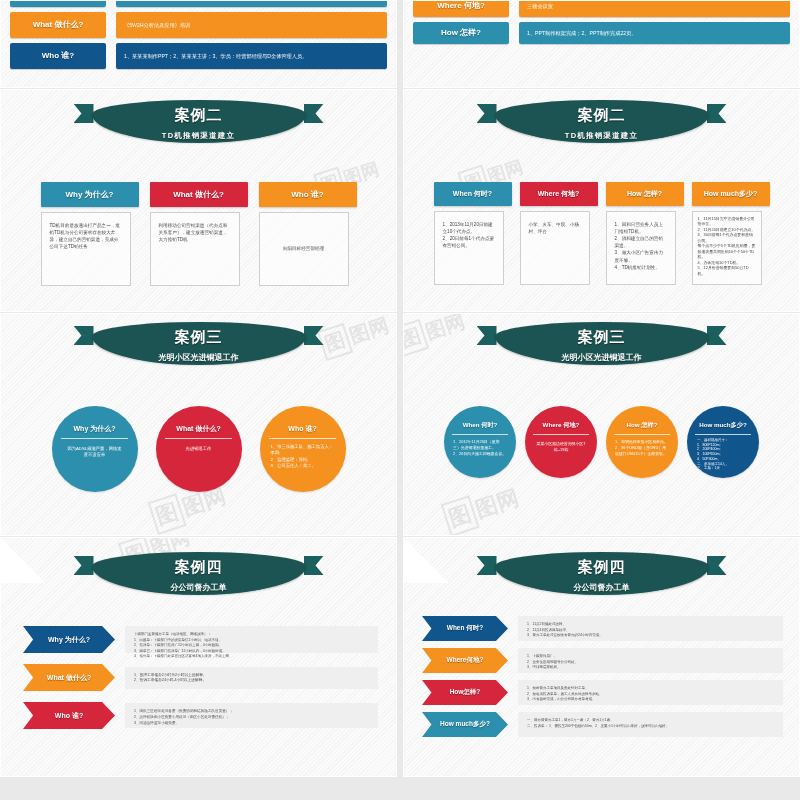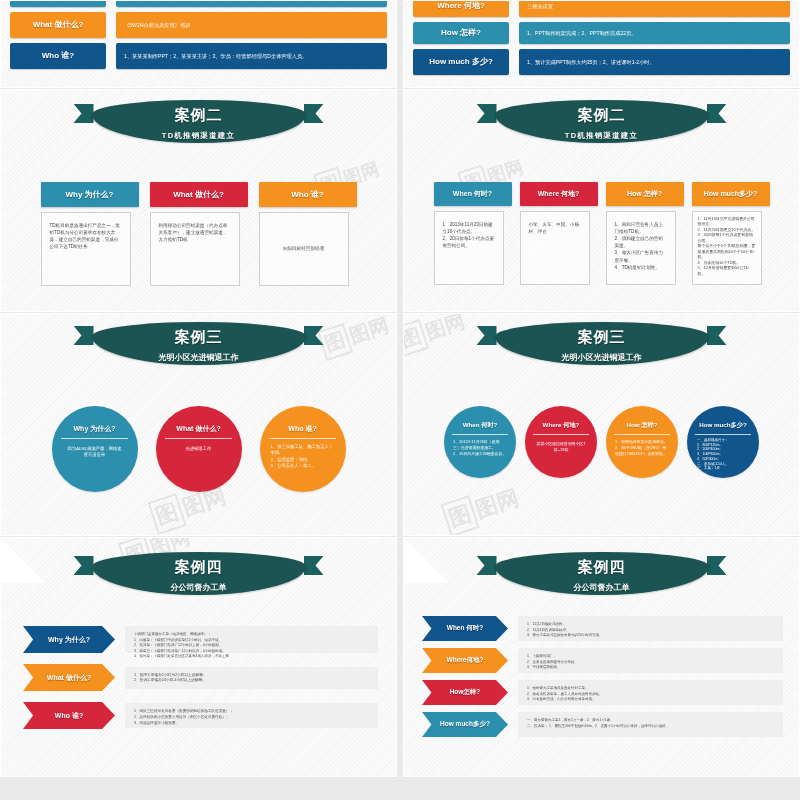--- a/index.html
+++ b/index.html
@@ -166,24 +166,20 @@
     <div class="slide pad" style="padding-top:0;">
       <div class="inner">
         <div class="rowline" style="height:22px;margin-top:-6px;">
           <div class="rowkey" style="background:#f5911e;">Where 何地?</div>
           <div class="rowval" style="background:#f5911e;">三楼会议室</div>
         </div>
         <div class="rowline" style="height:22px;">
           <div class="rowkey" style="background:#2b8fad;">How 怎样?</div>
           <div class="rowval" style="background:#2b8fad;">1、PPT制作框架完成；2、PPT制作完成22页。</div>
         </div>
-        <div class="rowline" style="height:26px;">
-          <div class="rowkey" style="background:#11558d;">How much 多少?</div>
-          <div class="rowval" style="background:#11558d;">1、预计完成PPT制作大约35页；2、讲述课时1-2小时。</div>
-        </div>
       </div>
     </div>
 
     <div class="sliver"></div>
 
     <div class="slide">
       <div class="inner">
         <div class="wm" style="right:16px;top:74px;font-size:18px;">
           <span class="box">图</span>图网
         </div>

